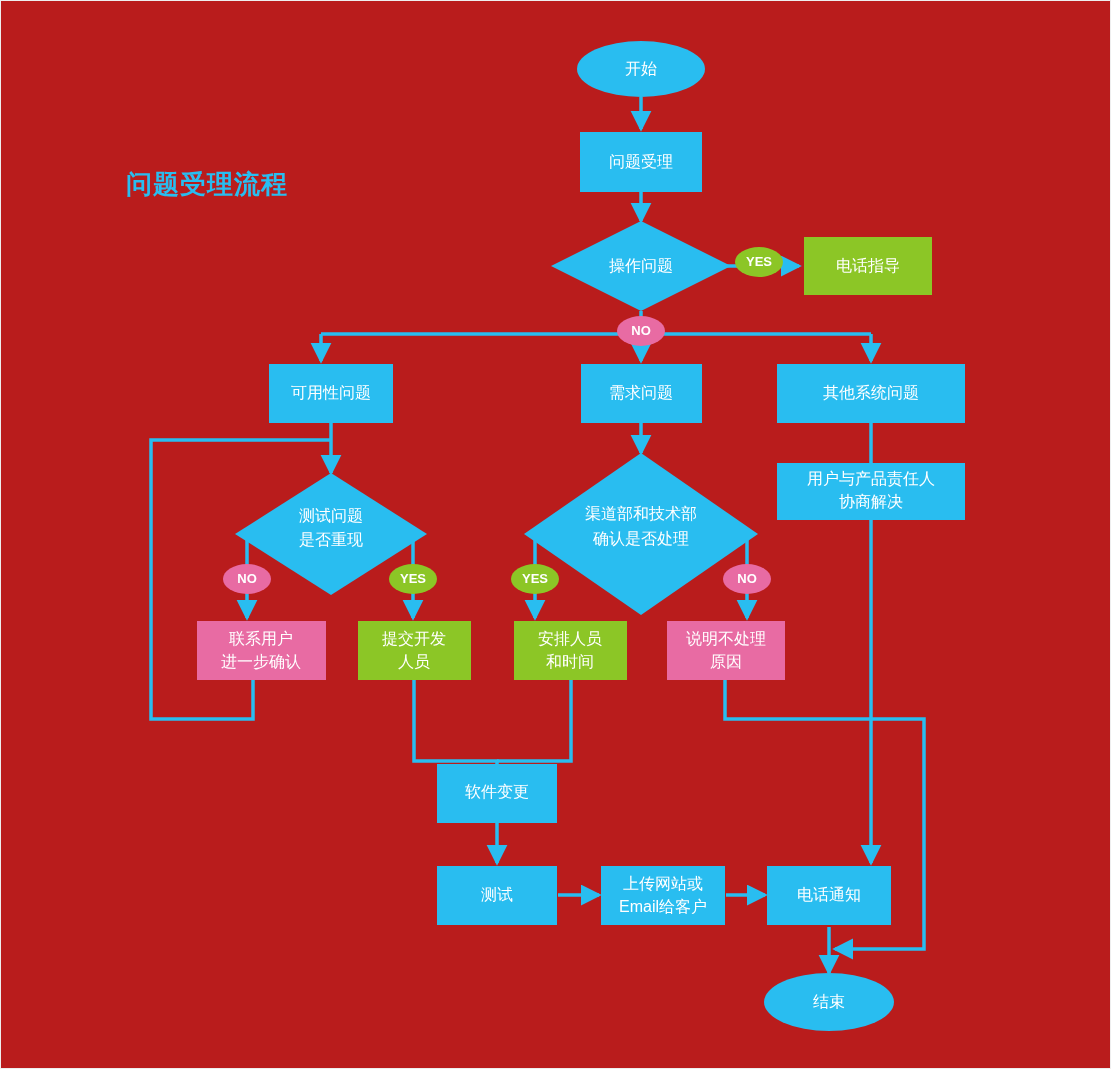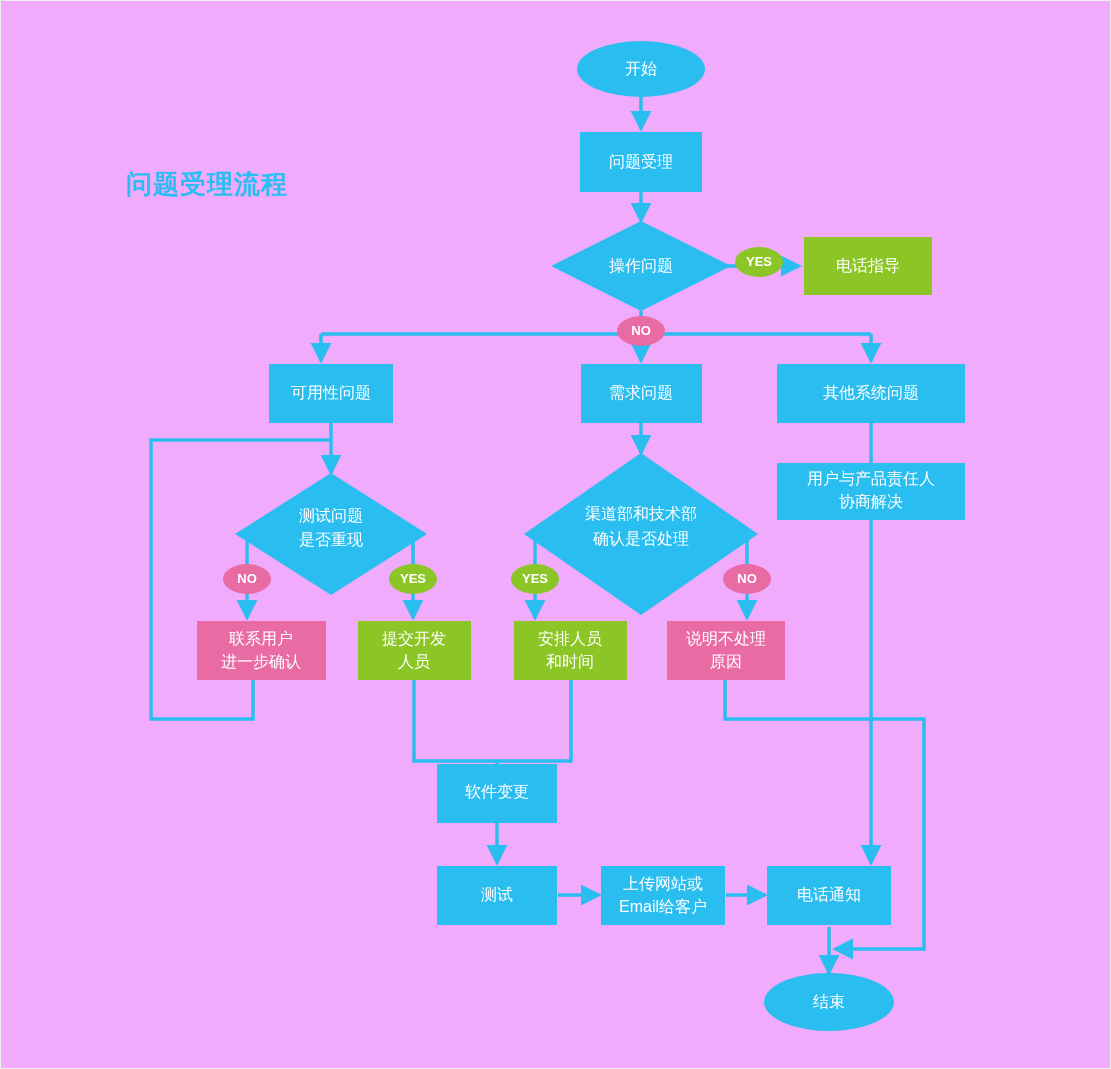--- a/index.html
+++ b/index.html
@@ -15,21 +15,21 @@
     position: relative;
   }
   #canvas {
     position: absolute;
     top: 0;
     left: 0;
     width: 1111px;
     height: 1069px;
     border: 1px solid #eeeeee;
     box-sizing: border-box;
-    background: #f0abfc;
+    background: #b91c1c;
   }
   svg.flow {
     position: absolute;
     top: 0;
     left: 0;
     width: 1111px;
     height: 1069px;
     display: block;
   }
   .node-text {

